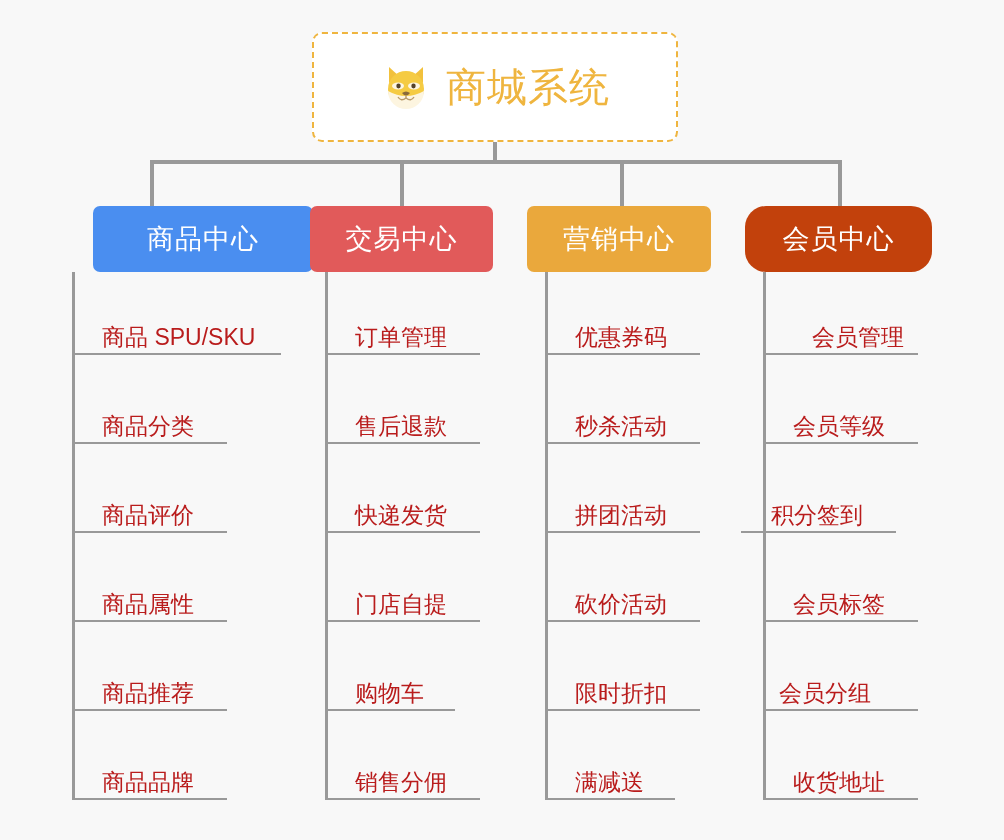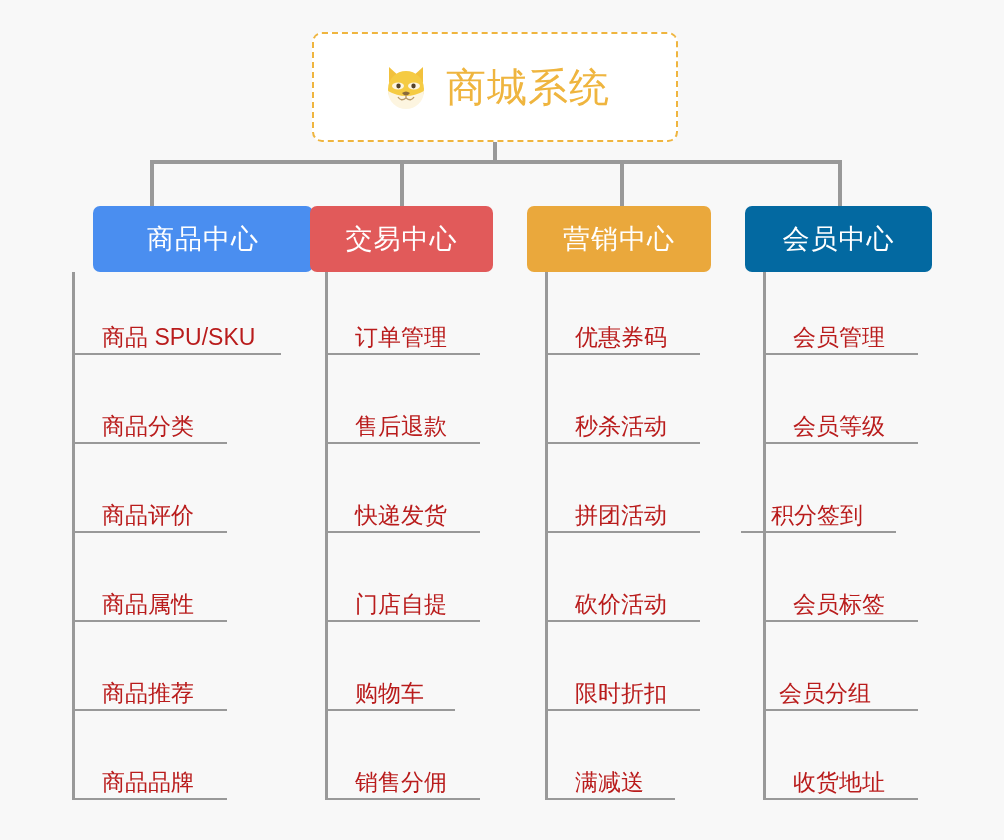--- a/index.html
+++ b/index.html
@@ -152,21 +152,21 @@
   <div id="boxes">
       <div class="cat-box" style="left: 57px; width: 220px; background: rgb(74, 142, 240); margin-left: 36px;">
         <span>商品中心</span>
       </div>
       <div class="cat-box" style="left: 310px; width: 183px; background: rgb(225, 90, 90);">
         <span>交易中心</span>
       </div>
       <div class="cat-box" style="left: 527px; width: 184px; background: rgb(234, 168, 60);">
         <span>营销中心</span>
       </div>
-      <div class="cat-box" style="left: 745px; width: 187px; background: #0369a1;">
+      <div class="cat-box" style="left: 745px; width: 187px; background: #c2410c; border-radius: 21px;">
         <span>会员中心</span>
       </div>
     </div>
   <div id="branches">
       <div class="leaf-spine" style="left: 72px; height: 528px;"></div>
       <div class="leaf-item" style="left: 72px; top: 311px; width: 209px;">
         <span class="leaf-label">商品 SPU/SKU</span>
       </div>
       <div class="leaf-item" style="left: 72px; top: 400px; width: 155px;">
         <span class="leaf-label">商品分类</span>
@@ -215,21 +215,21 @@
       <div class="leaf-item" style="left: 545px; top: 578px; width: 155px;">
         <span class="leaf-label">砍价活动</span>
       </div>
       <div class="leaf-item" style="left: 545px; top: 667px; width: 155px;">
         <span class="leaf-label">限时折扣</span>
       </div>
       <div class="leaf-item" style="left: 545px; top: 756px; width: 130px;">
         <span class="leaf-label">满减送</span>
       </div>
       <div class="leaf-spine" style="left: 763px; height: 528px;"></div>
-      <div class="leaf-item" style="left: 763px; top: 311px; width: 155px;">
+      <div class="leaf-item" style="left: 763px; top: 311px; width: 155px; justify-content: flex-end;">
         <span class="leaf-label">会员管理</span>
       </div>
       <div class="leaf-item" style="left: 763px; top: 400px; width: 155px;">
         <span class="leaf-label">会员等级</span>
       </div>
       <div class="leaf-item" style="left: 741px; top: 489px; width: 155px;">
         <span class="leaf-label">积分签到</span>
       </div>
       <div class="leaf-item" style="left: 763px; top: 578px; width: 155px;">
         <span class="leaf-label">会员标签</span>

